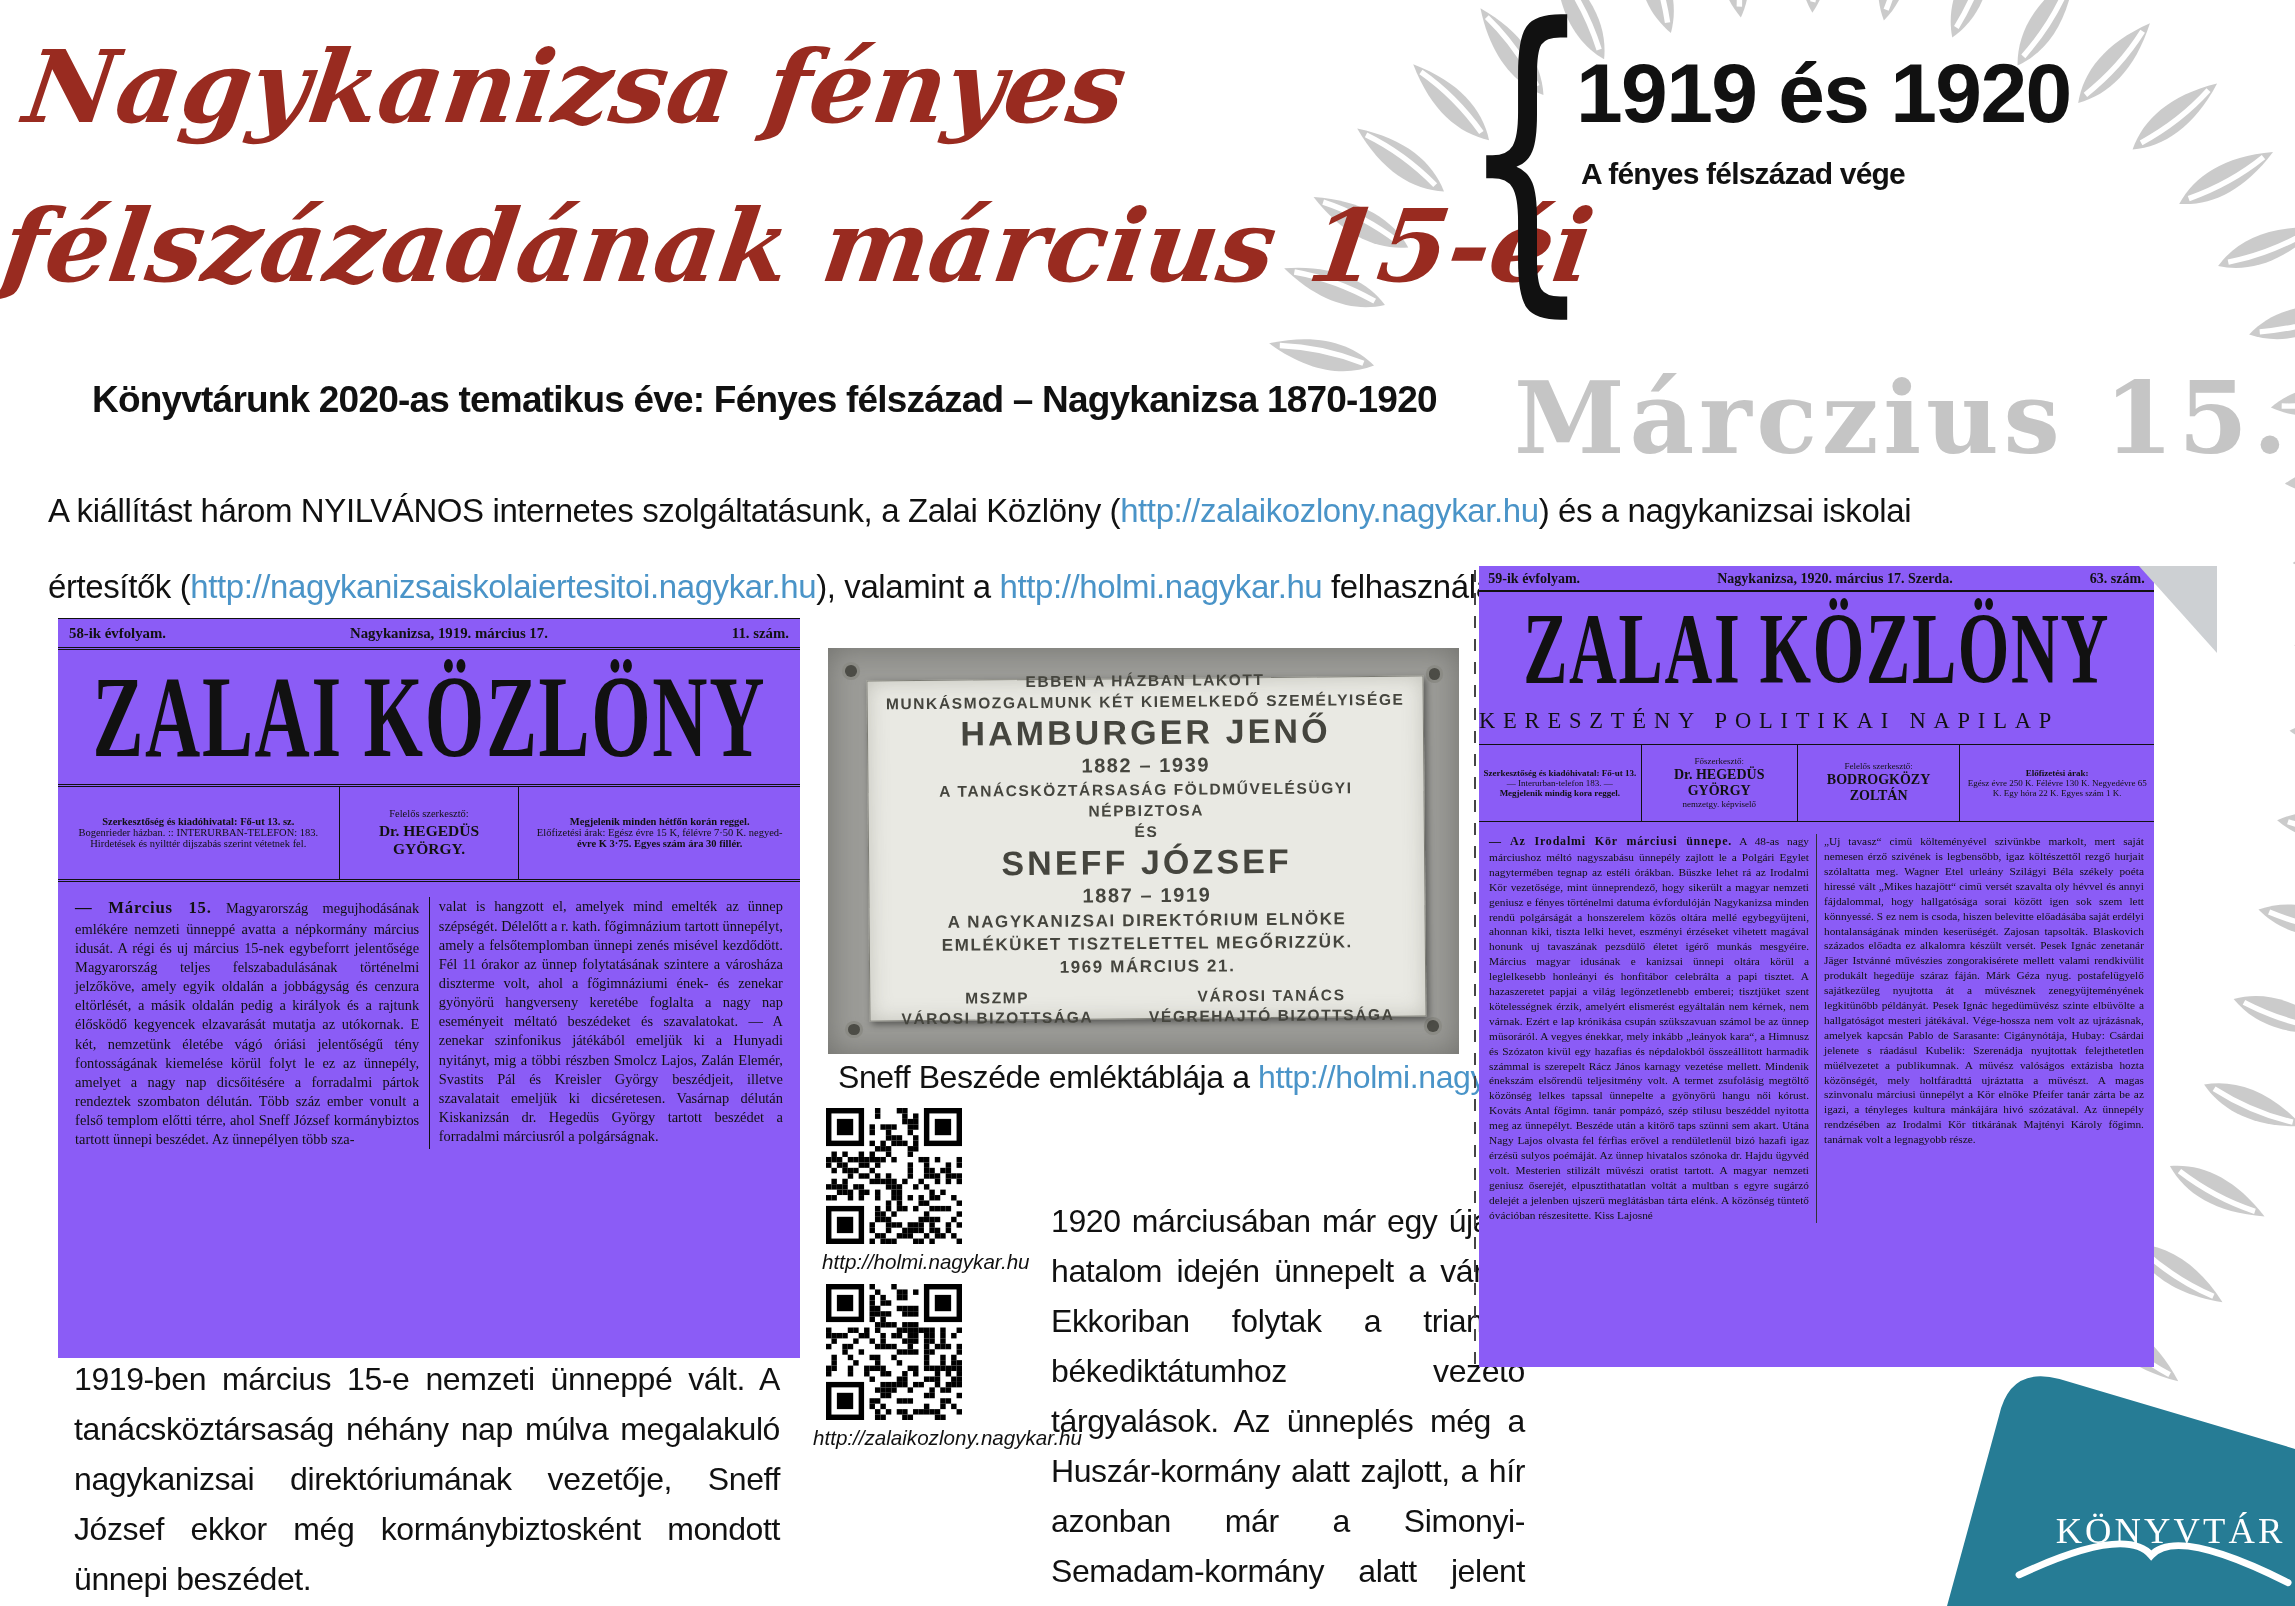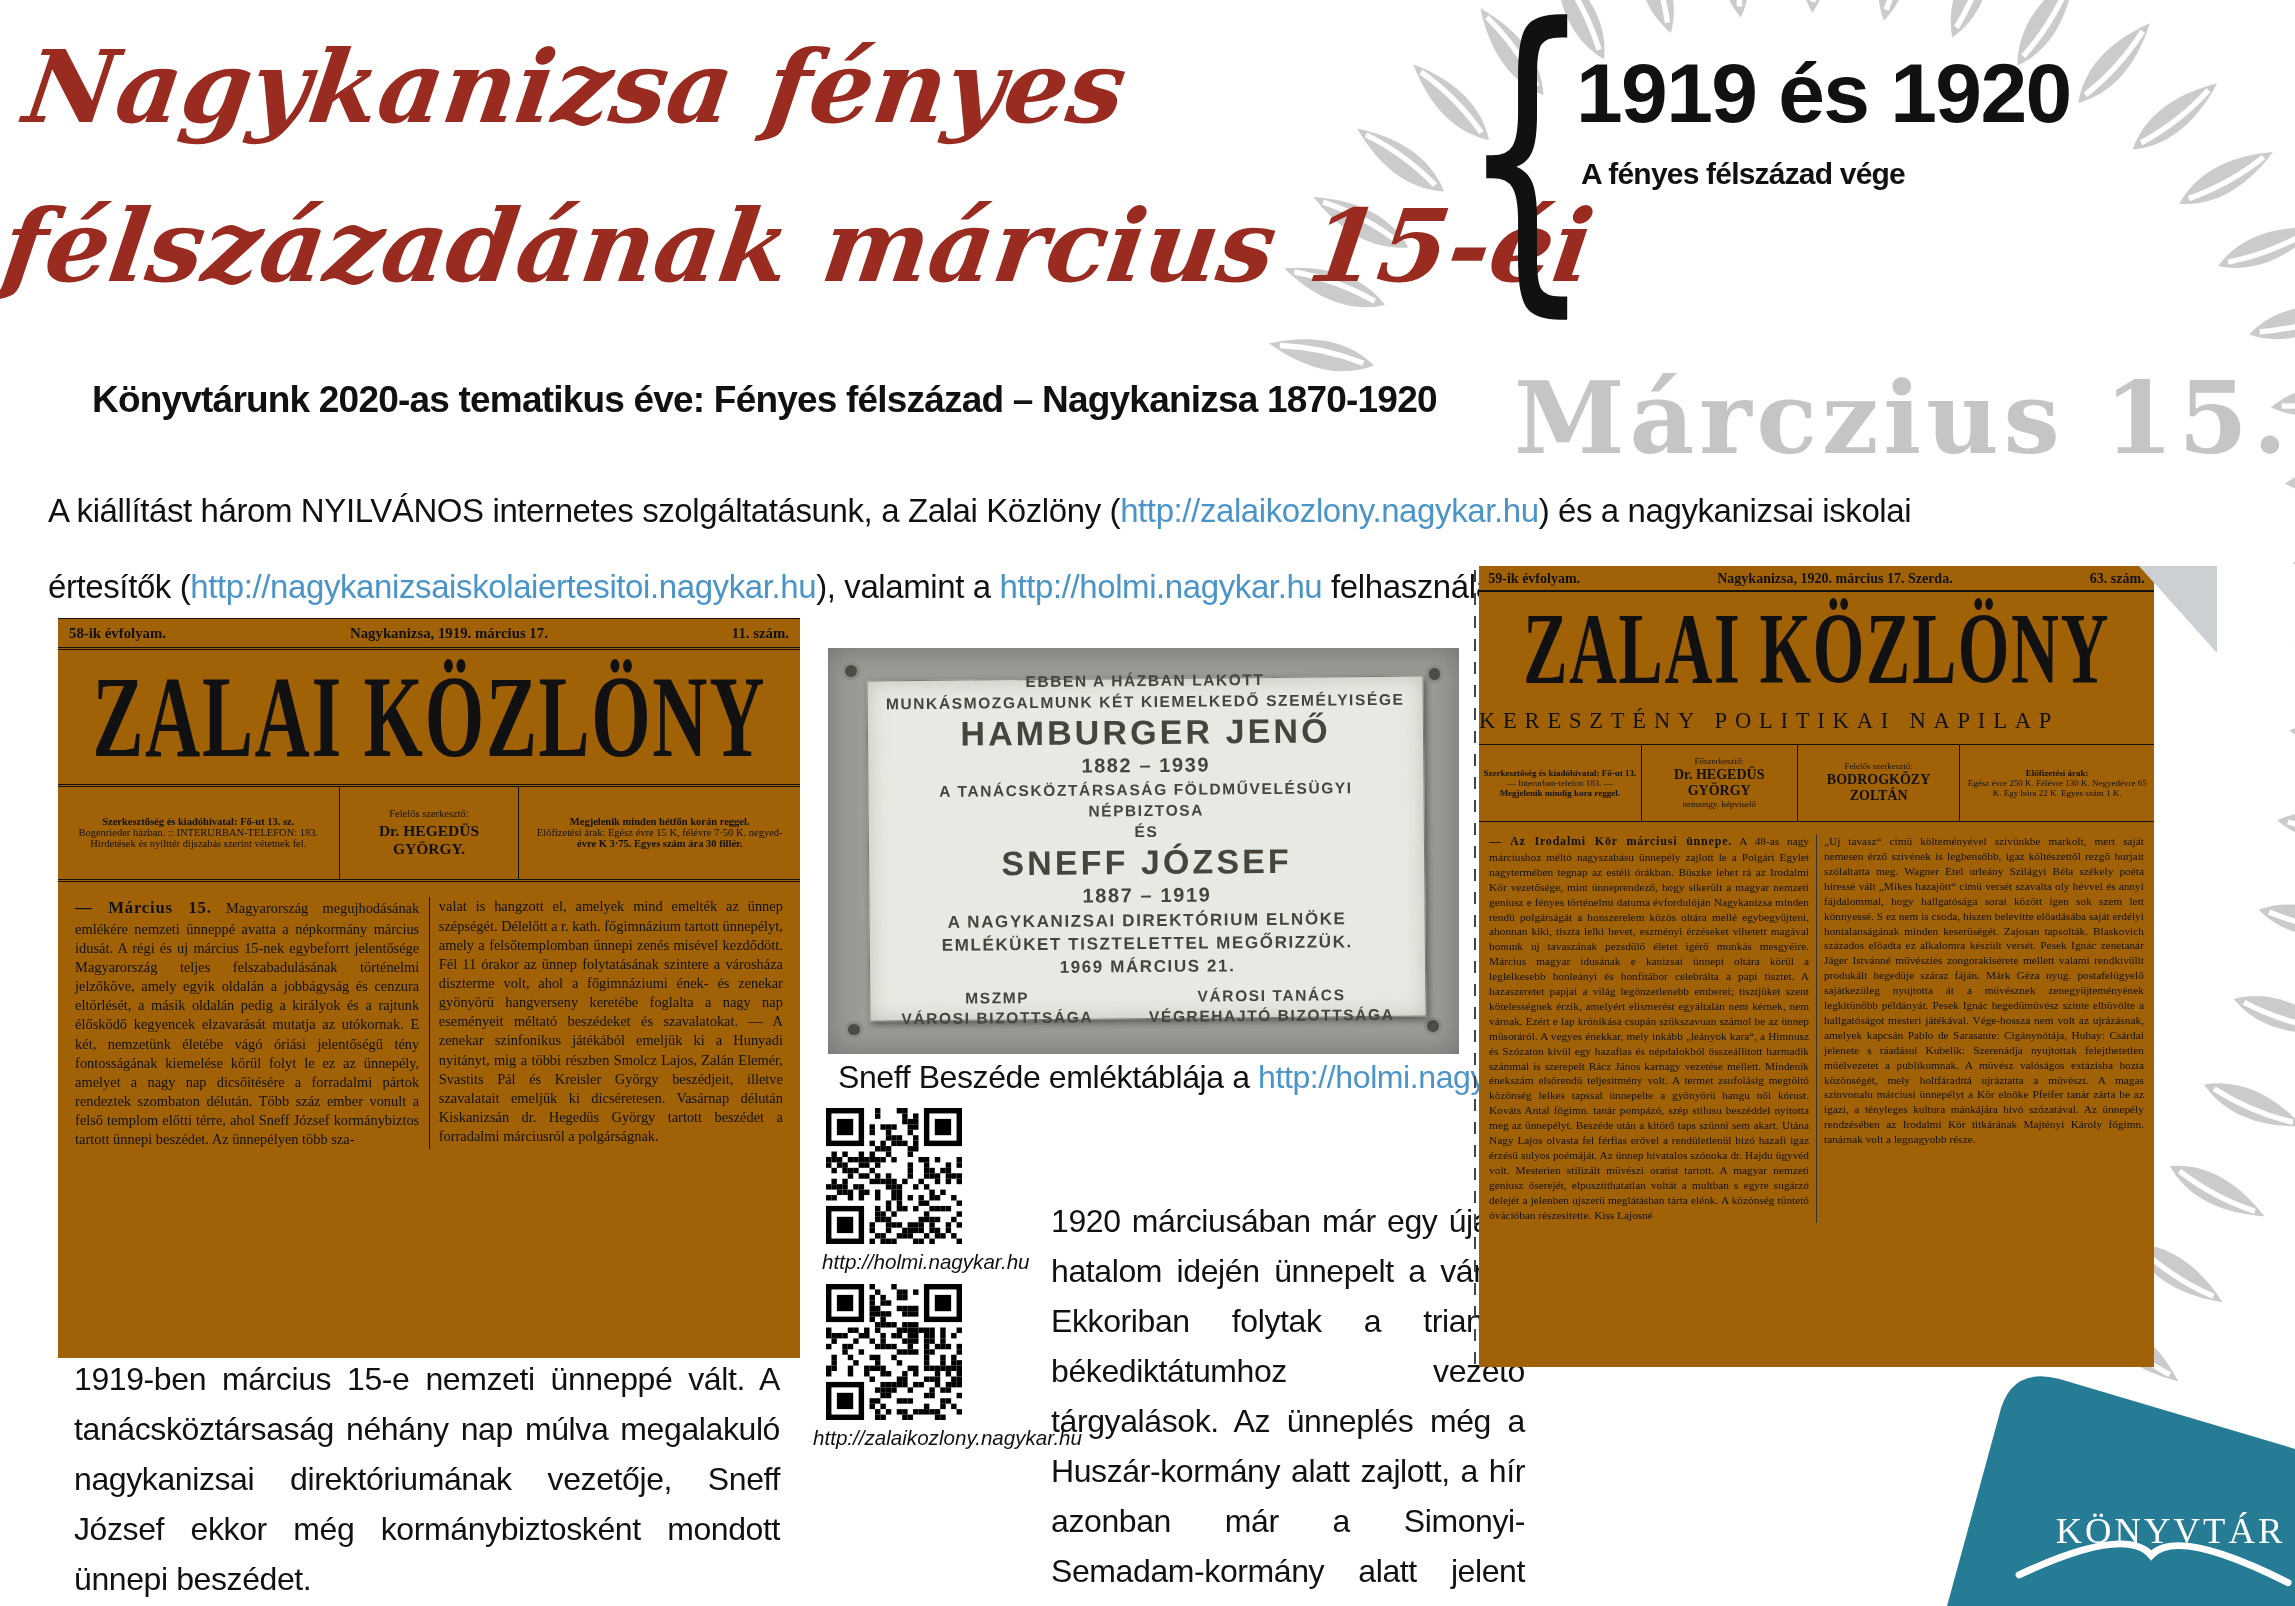--- a/index.html
+++ b/index.html
@@ -17,21 +17,21 @@
      transform-origin:left top;white-space:nowrap;}
   .brace{left:1460px;top:-14px;font-family:"DejaVu Sans",sans-serif;font-size:233px;
      font-weight:400;transform:scaleY(1.42) scaleX(.9);transform-origin:left top;line-height:233px;}
   .years{left:1576px;top:45px;font-size:84px;font-weight:700;letter-spacing:-1.6px;}
   .years-sub{left:1581px;top:157px;font-size:30px;font-weight:600;letter-spacing:-0.8px;}
   .theme{left:48px;top:379px;font-size:37px;font-weight:700;letter-spacing:-0.8px;margin-left:44px;}
   .intro{left:48px;top:473px;width:1990px;font-size:33px;line-height:76px;letter-spacing:-0.4px;}
   .link{color:#4a94c8;}
 
   
-  .paper{background:#a16207;font-family:"Liberation Serif",serif;color:#111;}
+  .paper{background:#8b5cf6;font-family:"Liberation Serif",serif;color:#111;}
   .np-toprow{display:flex;justify-content:space-between;align-items:center;font-weight:bold;}
   .np-masthead{text-align:center;display:flex;align-items:center;justify-content:center;}
   .np-masthead span{display:inline-block;font-weight:bold;transform:scale(1.02,1.55);
      transform-origin:center;letter-spacing:1.6px;white-space:nowrap;}
   .np-inforow{display:flex;align-items:stretch;}
   .np-box{text-align:center;display:flex;flex-direction:column;justify-content:center;}
   .np-article{display:flex;}
   .np-col{text-align:justify;hyphens:none;}
   .np-lead{font-weight:bold;letter-spacing:0.8px;}
 

